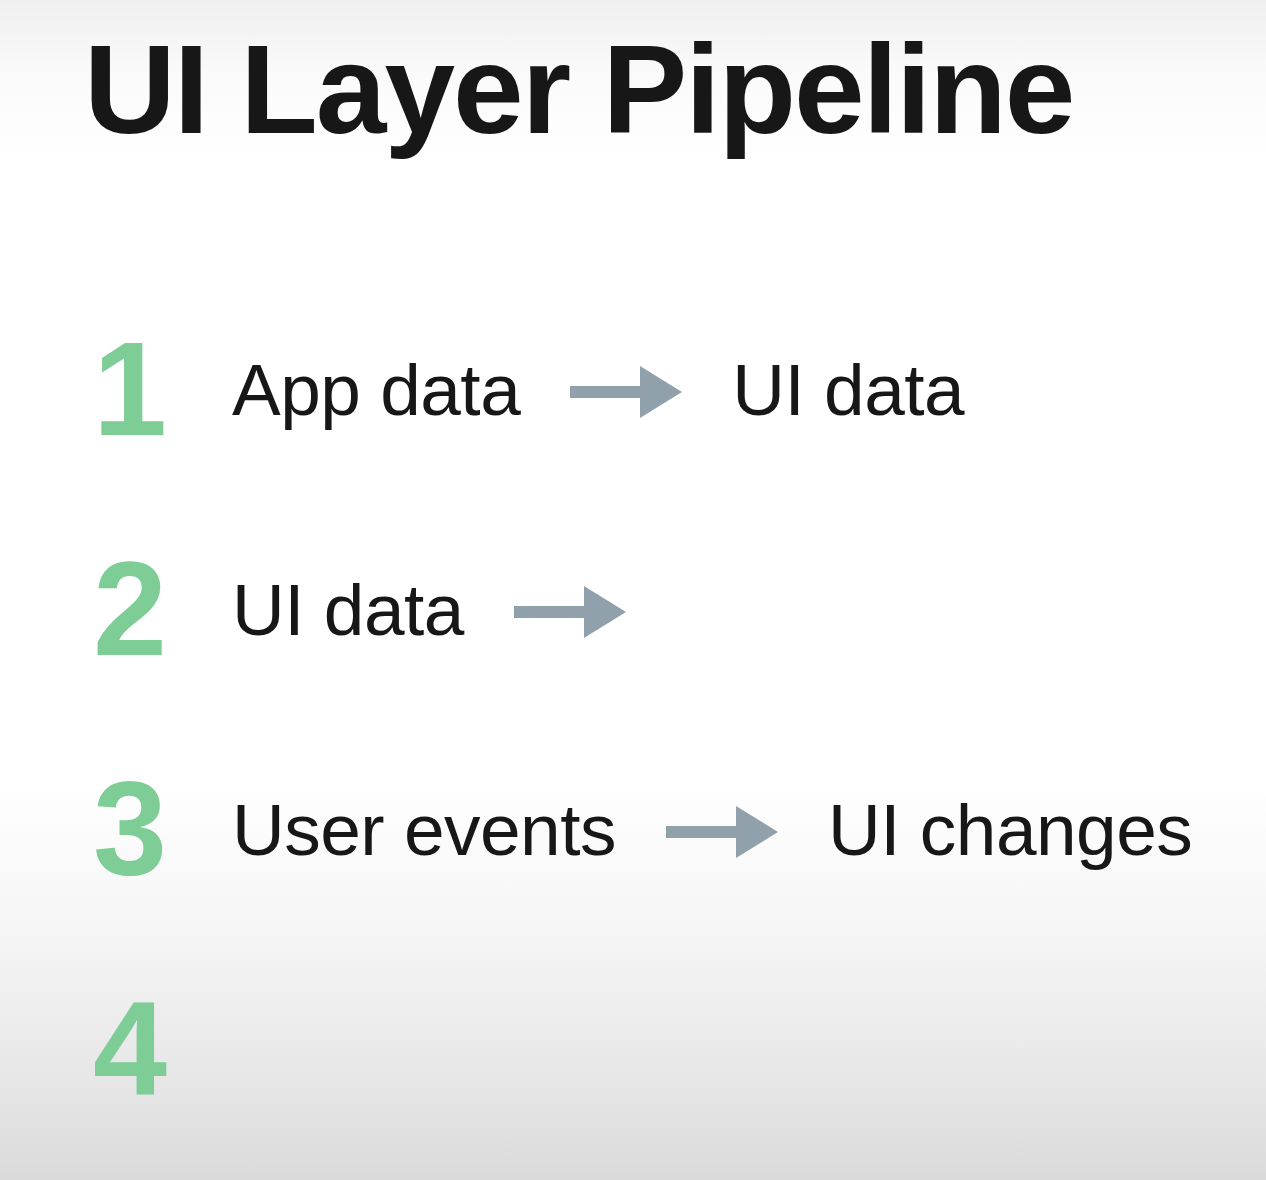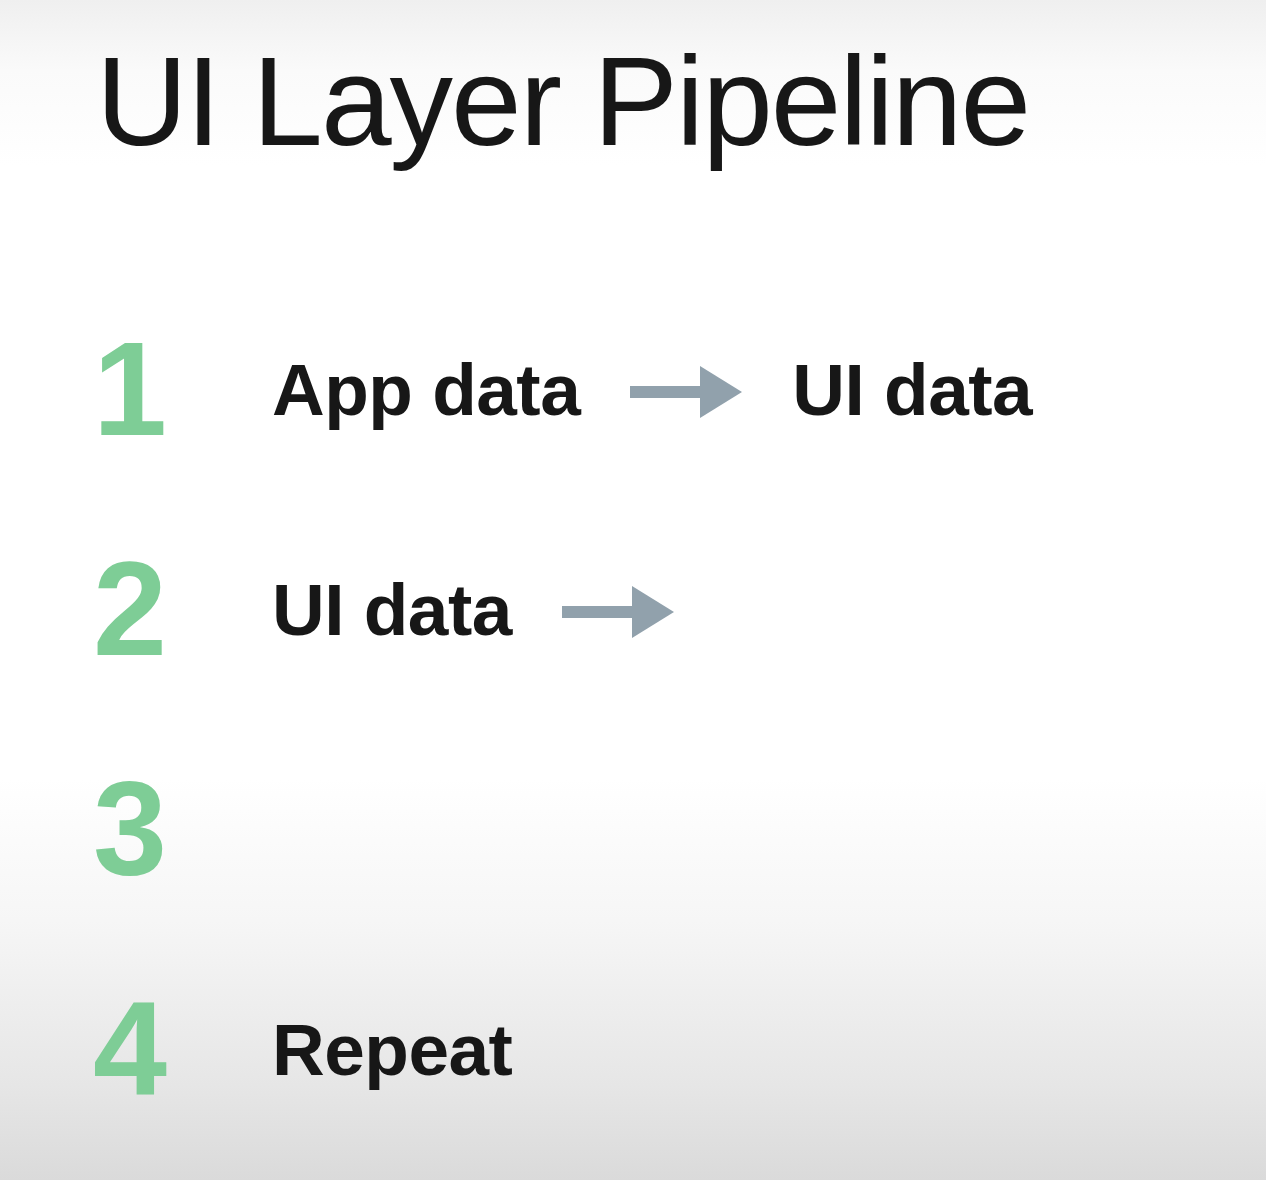--- a/index.html
+++ b/index.html
@@ -19,23 +19,23 @@
       #ffffff 14%,
       #ffffff 66%,
       #f6f6f6 78%,
       #e6e6e6 92%,
       #dadada 100%);
   }
   .title {
     position: absolute;
     left: 84px;
     top: 26px;
-    margin: 12px;
+    margin: 0;
     font-size: 127px;
-    font-weight: 400;
+    font-weight: 700;
     letter-spacing: -2px;
     line-height: 1.0;
     white-space: nowrap;
   }
   .steps {
     position: absolute;
     left: 80px;
     top: 324px;
     right: 0;
   }
@@ -50,23 +50,23 @@
     flex: 0 0 100px;
     text-align: center;
     font-size: 133px;
     font-weight: 700;
     line-height: 130px;
     color: var(--green, #7ecd96);
   }
   .labels {
     display: flex;
     align-items: center;
-    margin-left: 92px;
+    margin-left: 52px;
     font-size: 73px;
-    font-weight: 700;
+    font-weight: 400;
     letter-spacing: -0.5px;
   }
   .from, .to {
     white-space: nowrap;
   }
   .arrow {
     display: block;
     margin: 6px 50px 0 50px;
     flex: 0 0 auto;
   }
@@ -98,22 +98,26 @@
       <span class="from">UI data</span>
       <svg class="arrow" width="112" height="52" viewBox="0 0 112 52" aria-hidden="true">
         <rect x="0" y="20" width="74" height="12"></rect>
         <polygon points="70,0 112,26 70,52"></polygon>
       </svg>
     </div>
   </div>
 
   <div class="step">
     <div class="num">3</div>
+    <div class="labels">
+      <span class="from">User events</span>
+      <svg class="arrow" width="112" height="52" viewBox="0 0 112 52" aria-hidden="true">
+        <rect x="0" y="20" width="74" height="12"></rect>
+        <polygon points="70,0 112,26 70,52"></polygon>
+      </svg>
+      <span class="to">UI changes</span>
+    </div>
   </div>
 
   <div class="step">
     <div class="num">4</div>
-    <div class="labels">
-      <span class="from">Repeat</span>
-
-    </div>
   </div>
 </div>
 
 </body></html>

